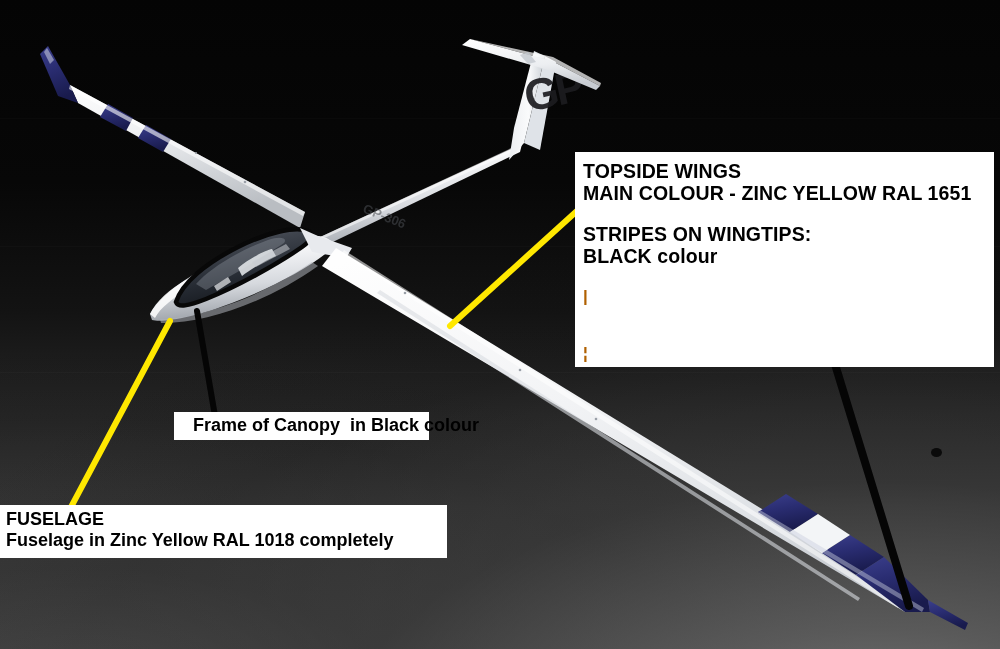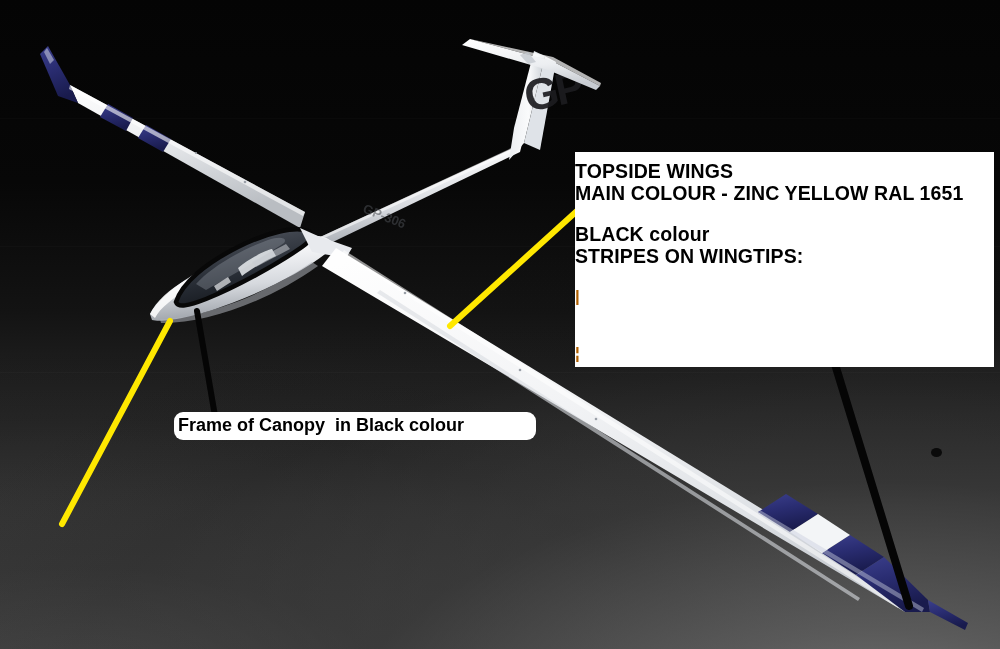--- a/index.html
+++ b/index.html
@@ -53,39 +53,38 @@
   .callout .line {
     white-space: pre;
     line-height: 1.0;
   }
 
   #box-topside {
     left: 575px;
     top: 152px;
     width: 419px;
     height: 215px;
-    padding: 10px 0 0 0;
+    padding: 10px 0 0 8px;
     font-size: 19.5px;
   }
   #box-topside .line { margin-bottom: 2px; letter-spacing: 0.1px; }
   #box-topside .gap { height: 20px; }
   #box-topside .tick {
     font-size: 17px;
     color: #b06000;
     line-height: 1;
   }
 
   #box-canopy {
     left: 174px;
     top: 412px;
-    width: 362px;
+    width: 255px;
     height: 28px;
-    padding: 4px 0 0 4px;
+    padding: 4px 0 0 19px;
     font-size: 18px;
-    border-radius: 9px;
   }
 
   #box-fuselage {
     left: 0px;
     top: 505px;
     width: 447px;
     height: 53px;
     padding: 5px 0 0 6px;
     font-size: 18px;
   }
@@ -262,27 +261,31 @@
     <line x1="450" y1="326" x2="578" y2="210" stroke="#ffe800" stroke-width="6" stroke-linecap="round"></line>
     <line x1="801" y1="253" x2="909" y2="606" stroke="#050505" stroke-width="8" stroke-linecap="round"></line>
     <line x1="197" y1="311" x2="215" y2="416" stroke="#050505" stroke-width="6" stroke-linecap="round"></line>
     <line x1="170" y1="321" x2="62" y2="524" stroke="#ffe800" stroke-width="6" stroke-linecap="round"></line>
   </svg>
 
   <div class="callout" id="box-topside">
     <div class="line">TOPSIDE WINGS</div>
     <div class="line">MAIN COLOUR - ZINC YELLOW RAL 1651</div>
     <div class="gap"></div>
+    <div class="line">STRIPES ON WINGTIPS:</div>
     <div class="line">BLACK colour</div>
-    <div class="line">STRIPES ON WINGTIPS:</div>
     <div class="gap"></div>
     <div class="tick">|</div>
     <div class="gap"></div>
     <div class="gap"></div>
     <div class="tick">¦</div>
   </div>
 
   <div class="callout" id="box-canopy">
     <div class="line">Frame of Canopy  in Black colour</div>
   </div>
 
+  <div class="callout" id="box-fuselage">
+    <div class="line">FUSELAGE</div>
+    <div class="line">Fuselage in Zinc Yellow RAL 1018 completely</div>
+  </div>
 
 </div>
 
 </body></html>

